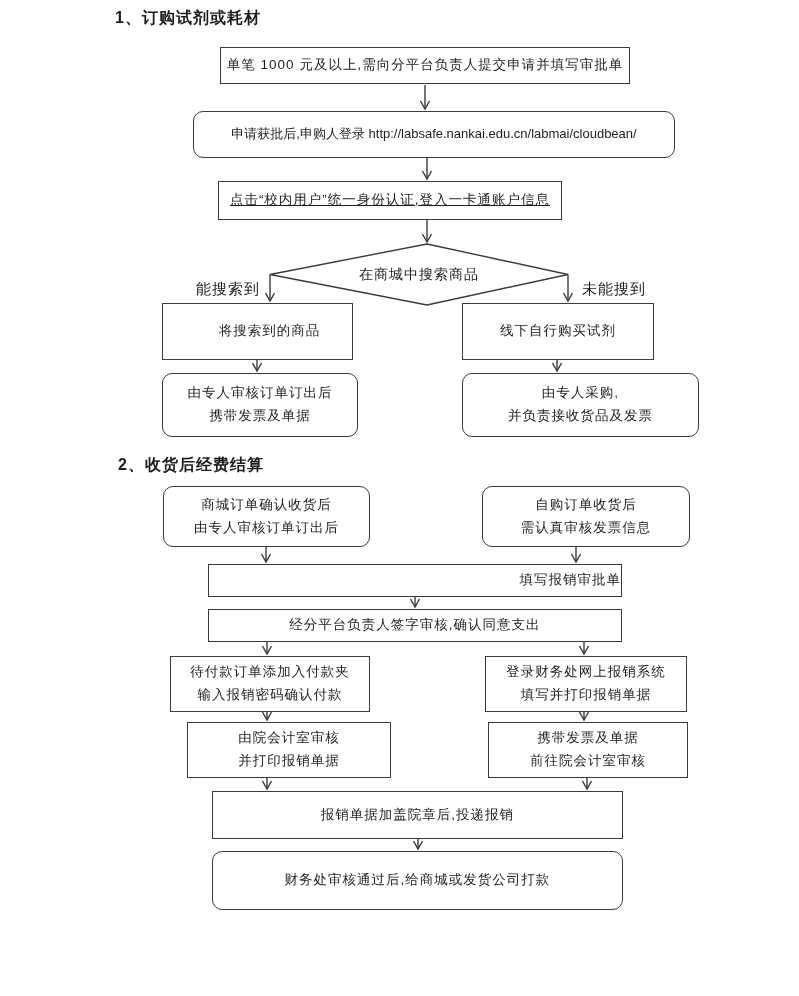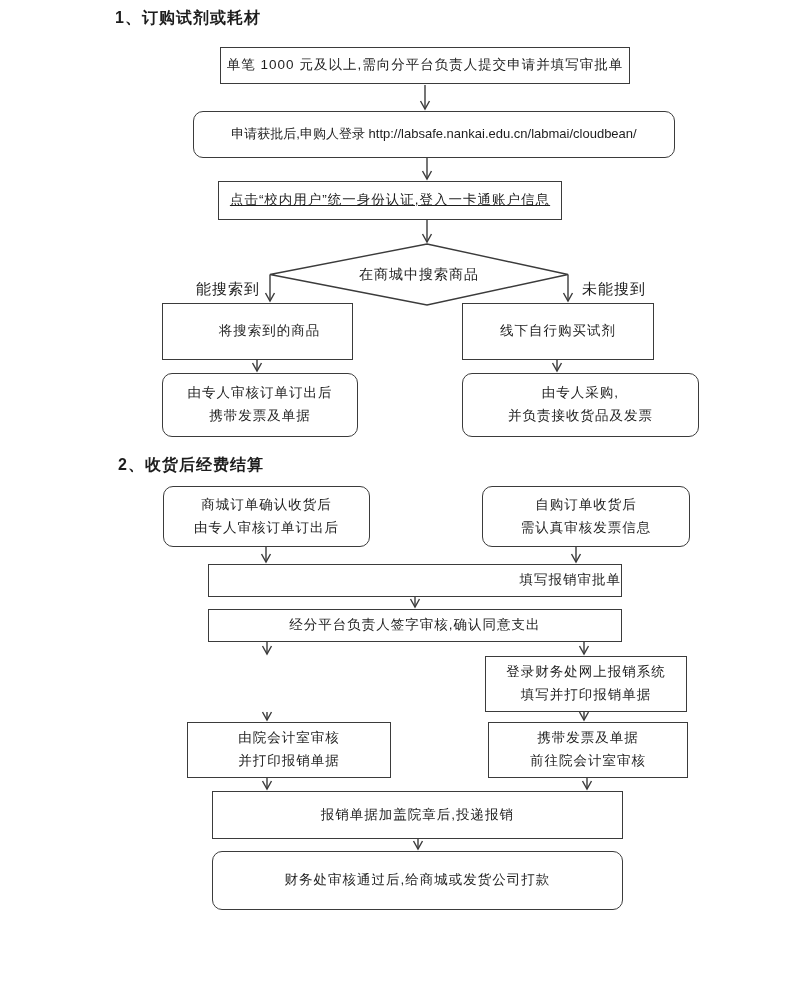--- a/index.html
+++ b/index.html
@@ -166,20 +166,24 @@
   </div>
 
   <div class="n" style="left:208px;top:564px;width:414px;height:33px;align-items:flex-end;">
     <span>填写报销审批单</span>
   </div>
 
   <div class="n" style="left:208px;top:609px;width:414px;height:33px;">
     <span>经分平台负责人签字审核,确认同意支出</span>
   </div>
 
+  <div class="n" style="left:170px;top:656px;width:200px;height:56px;">
+    <span>待付款订单添加入付款夹</span>
+    <span>输入报销密码确认付款</span>
+  </div>
 
   <div class="n" style="left:485px;top:656px;width:202px;height:56px;">
     <span>登录财务处网上报销系统</span>
     <span>填写并打印报销单据</span>
   </div>
 
   <div class="n" style="left:170px;top:722px;width:204px;height:56px;margin-left:17px;">
     <span>由院会计室审核</span>
     <span>并打印报销单据</span>
   </div>

